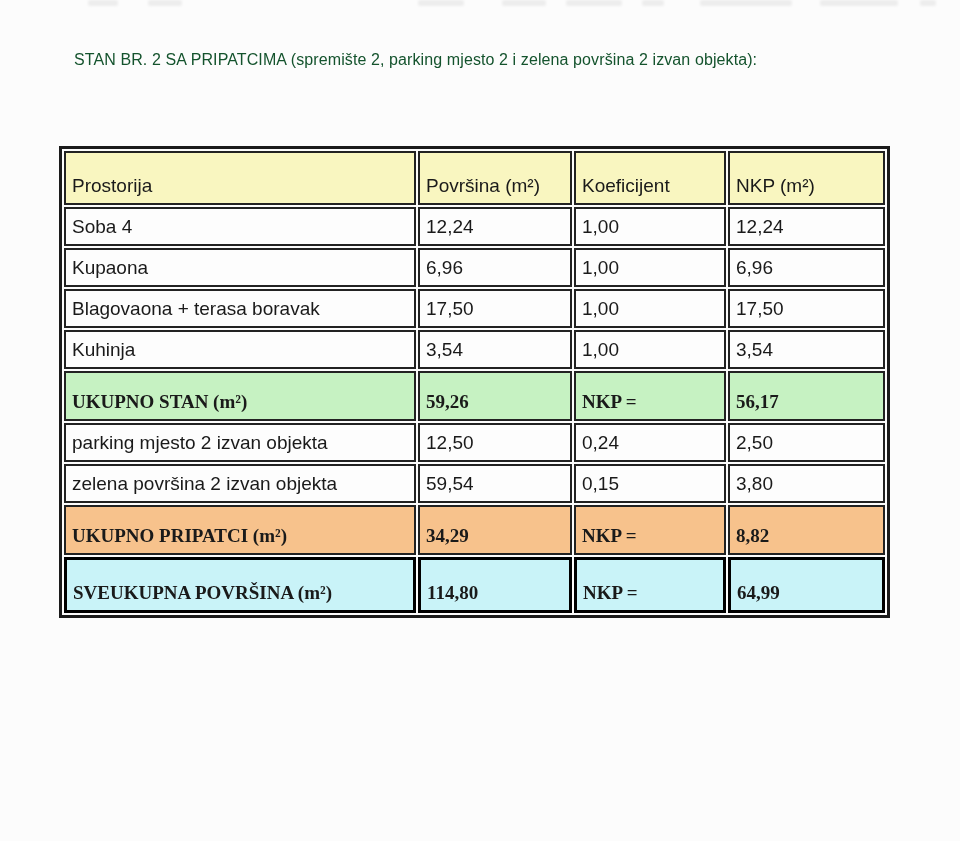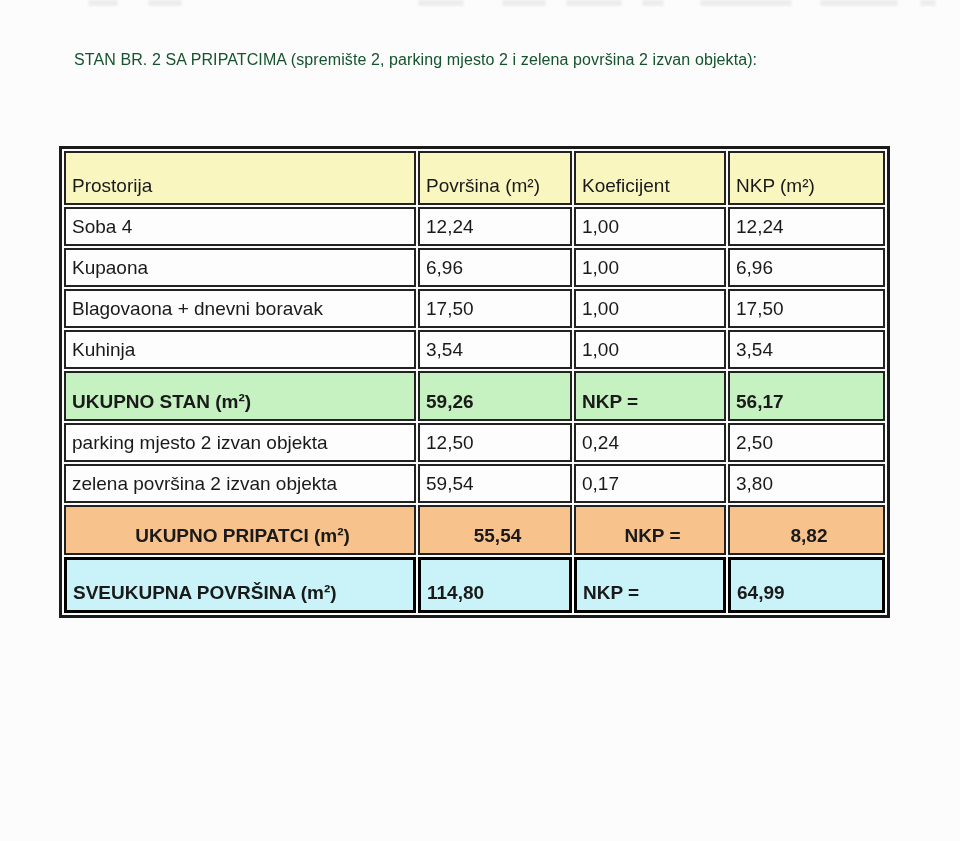--- a/index.html
+++ b/index.html
@@ -45,23 +45,23 @@
     font-weight: normal;
     text-align: left;
     overflow: hidden;
     white-space: nowrap;
   }
   .num    { text-align: right; }
   .center { text-align: center; padding-left: 0; }
 
   tr.row-header th { background: #f9f6c0; height: 54px; }
   tr.row-data  td  { height: 39px; }
-  tr.row-total td  { height: 50px; font-weight: bold; }
+  tr.row-total td  { height: 50px; font-weight: bold; font-family: Liberation Serif, serif; }
   tr.row-stan  td  { background: #c6f2c2; }
-  tr.row-prip  td  { background: #f7c28c; text-align: center; }
+  tr.row-prip  td  { background: #f7c28c; }
   tr.row-grand td  {
     background: #c9f3f8; height: 56px; font-weight: bold;
     border: 3px solid #000000;
   }
 </style>
 </head>
 <body>
 
 <div class="doc">
 
@@ -100,21 +100,21 @@
         <td class="num">1,00</td>
         <td class="num">12,24</td>
       </tr>
       <tr class="row-data">
         <td>Kupaona</td>
         <td class="num">6,96</td>
         <td class="num">1,00</td>
         <td class="num">6,96</td>
       </tr>
       <tr class="row-data">
-        <td>Blagovaona + dnevni boravak</td>
+        <td>Blagovaona + terasa boravak</td>
         <td class="num">17,50</td>
         <td class="num">1,00</td>
         <td class="num">17,50</td>
       </tr>
       <tr class="row-data">
         <td>Kuhinja</td>
         <td class="num">3,54</td>
         <td class="num">1,00</td>
         <td class="num">3,54</td>
       </tr>
@@ -128,27 +128,27 @@
 
       <tr class="row-data">
         <td>parking mjesto 2 izvan objekta</td>
         <td class="num">12,50</td>
         <td class="num">0,24</td>
         <td class="num">2,50</td>
       </tr>
       <tr class="row-data">
         <td>zelena površina 2 izvan objekta</td>
         <td class="num">59,54</td>
-        <td class="num">0,17</td>
+        <td class="num">0,15</td>
         <td class="num">3,80</td>
       </tr>
 
       <tr class="row-total row-prip">
         <td>UKUPNO PRIPATCI (m²)</td>
-        <td class="num">55,54</td>
+        <td class="num">34,29</td>
         <td class="center">NKP =</td>
         <td class="num">8,82</td>
       </tr>
 
       <tr class="row-total row-grand">
         <td>SVEUKUPNA POVRŠINA (m²)</td>
         <td class="num">114,80</td>
         <td class="center">NKP =</td>
         <td class="num">64,99</td>
       </tr>

